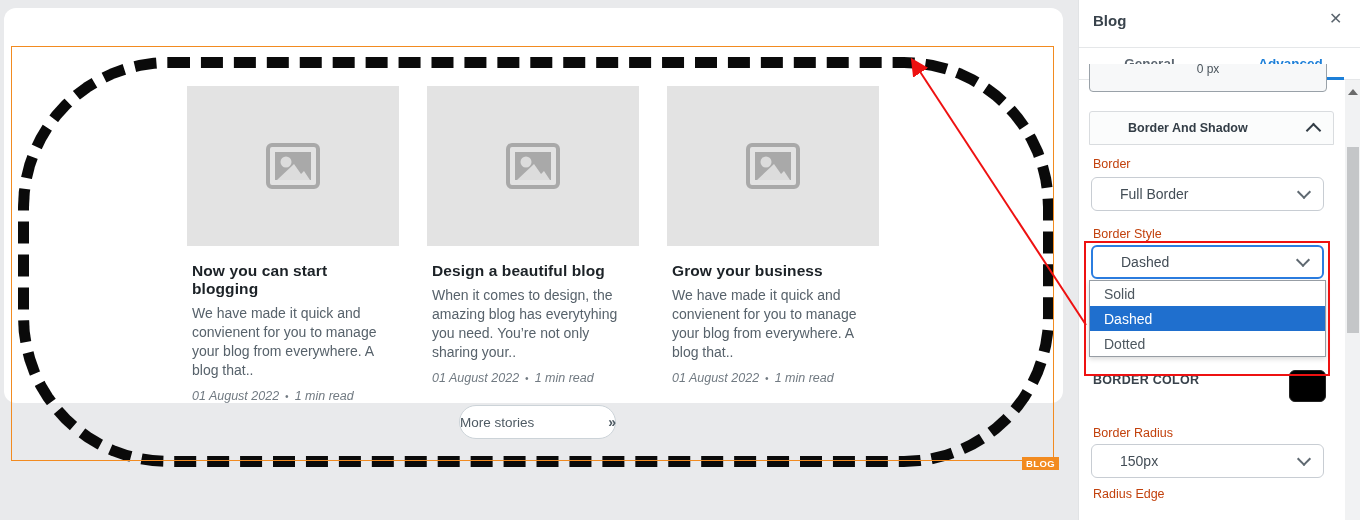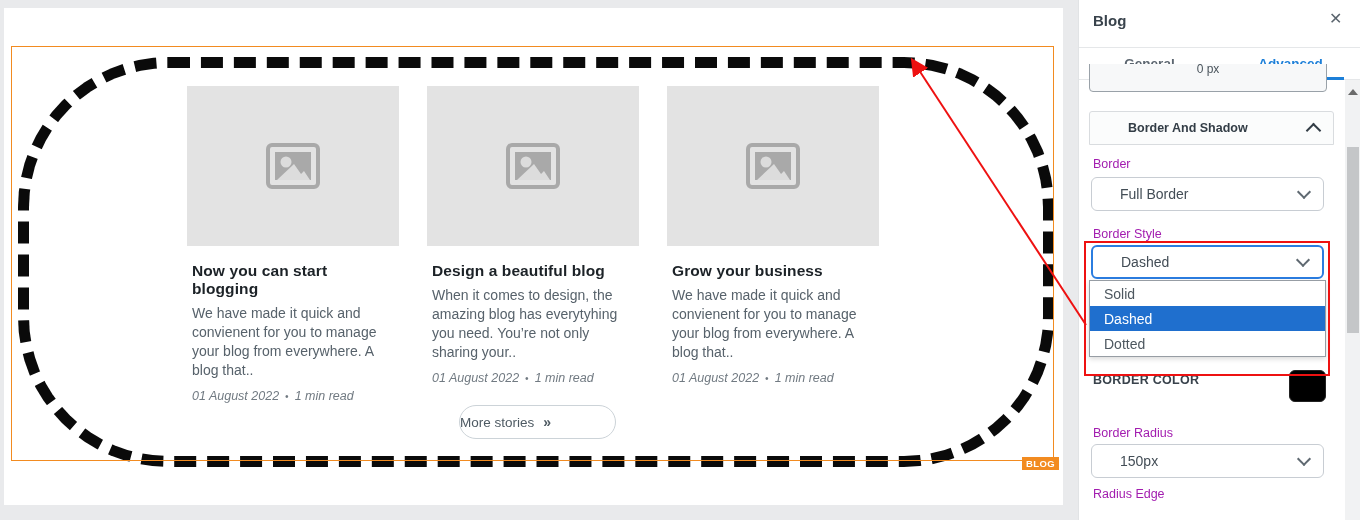--- a/index.html
+++ b/index.html
@@ -1,52 +1,52 @@
 <!DOCTYPE html>
 <html style="--accent-blue: #1d7fd8; --focus-blue: #2b7de0; --selected-blue: #1f6fce; --selection-orange: #f28b20; --annotation-red: #ee1111; --border-black: #0a0a0a;"><head>
 <meta charset="utf-8">
 <style>
   html,body{margin:0;padding:0;}
   body{font-family:"Liberation Sans",sans-serif;}
   #page{position:relative;width:1360px;height:520px;background:#e9eaec;overflow:hidden;}
 
   
-  #canvas{position:absolute;left:4px;top:8px;width:1059px;height:497px;background:#ffffff;}
+  #canvas{position:absolute;left:4px;top:8px;width:1059px;height:395px;background:#ffffff;border-radius:12px;}
   #selection{position:absolute;left:11px;top:46px;width:1041px;height:413px;border:1px solid var(--selection-orange,#f28b20);}
   #dashedBorder{position:absolute;left:14px;top:49px;width:1036px;height:410px;box-sizing:border-box;
     border:11px dashed var(--border-black,#0a0a0a);border-radius:150px;}
   .card{position:absolute;top:78px;width:212px;background:#fff;}
   .card-img{height:160px;background:#e3e3e3;display:flex;align-items:center;justify-content:center;}
   .card-title{margin:16px 0 0;padding:0 5px;font-size:15.5px;font-weight:700;color:#1c2227;letter-spacing:.1px;}
   .card-body{margin:6px 0 0;padding:0 5px;font-size:14px;line-height:19px;color:#57626b;}
   .card-meta{margin:9px 0 0;padding:0 5px;font-size:12.5px;color:#717a82;display:flex;align-items:center;gap:6px;font-style:italic;}
   .card-meta .dot{font-size:10px;}
   #moreBtn{position:absolute;left:455px;top:397px;width:157px;height:34px;box-sizing:border-box;
-    background:#fff;border:1px solid #ccd3d8;border-radius:17px;display:flex;align-items:center;justify-content:flex-start;
+    background:#fff;border:1px solid #ccd3d8;border-radius:17px;display:flex;align-items:center;justify-content:space-between;
     gap:9px;font-size:13.5px;color:#4e5a63;cursor:pointer;}
   #moreBtn .chev{font-size:14px;font-weight:700;letter-spacing:-1px;}
   #widgetBadge{position:absolute;left:1022px;top:457px;background:var(--selection-orange,#f28b20);color:#fff;
     font-size:9.5px;font-weight:700;padding:2px 4px 1px;letter-spacing:.4px;line-height:1.1;}
 
   
   #annotSvg{position:absolute;left:0;top:0;width:1360px;height:520px;pointer-events:none;z-index:40;}
   #redRect{position:absolute;left:1084px;top:241px;width:246px;height:135px;box-sizing:border-box;
     border:2px solid var(--annotation-red,#ee1111);pointer-events:none;z-index:39;}
 
   
   #panel{position:absolute;left:1078px;top:0;width:282px;height:520px;background:#fff;border-left:1px solid #e1e3e5;box-sizing:border-box;}
   #panelTitle{position:absolute;left:14px;top:12px;font-size:15px;font-weight:700;color:#39434c;}
   #panelClose{position:absolute;left:250px;top:11px;font-size:16px;color:#5a646d;cursor:pointer;line-height:1;}
   #tabbar{position:absolute;left:0;top:47px;width:282px;height:33px;box-sizing:border-box;
     border-top:1px solid #e5e7e9;border-bottom:1px solid #e5e7e9;display:flex;}
   .tab{flex:1;display:flex;align-items:center;justify-content:center;font-size:13.5px;font-weight:700;color:#5c6670;cursor:pointer;}
   .tab.active{color:var(--accent-blue,#1d7fd8);}
   #tabUnderline{position:absolute;left:154px;top:77px;width:111px;height:3px;background:var(--accent-blue,#1d7fd8);}
   #scrollArea{position:absolute;left:0;top:64px;width:305px;height:440px;overflow:hidden;}
-  .plabel{position:absolute;left:14px;font-size:12.5px;color:#a21caf;}
+  .plabel{position:absolute;left:14px;font-size:12.5px;color:#c2410c;}
   .select{position:absolute;left:12px;width:233px;height:34px;box-sizing:border-box;border:1px solid #c8cdd3;border-radius:6px;
     background:#fff;display:flex;align-items:center;font-size:14px;color:#434d56;padding-left:28px;cursor:pointer;}
   .select .chev-down{position:absolute;right:14px;}
   .chev-down{width:10px;height:10px;display:inline-block;}
   #spacingInput{position:absolute;left:10px;top:-18px;width:238px;height:46px;box-sizing:border-box;border:1px solid #99a1a8;
     border-radius:4px;background:#f7f8f9;display:flex;align-items:center;justify-content:center;font-size:12px;color:#4a545c;}
   #sectionHeader{position:absolute;left:10px;top:47px;width:245px;height:34px;box-sizing:border-box;background:#fbfcfc;
     border:1px solid #d9dcdf;border-radius:3px 3px 0 0;display:flex;align-items:center;justify-content:space-between;
     padding:0 14px;cursor:pointer;}
   #sectionHeader span{font-size:12.5px;font-weight:700;color:#333d46;padding-left:24px;}

